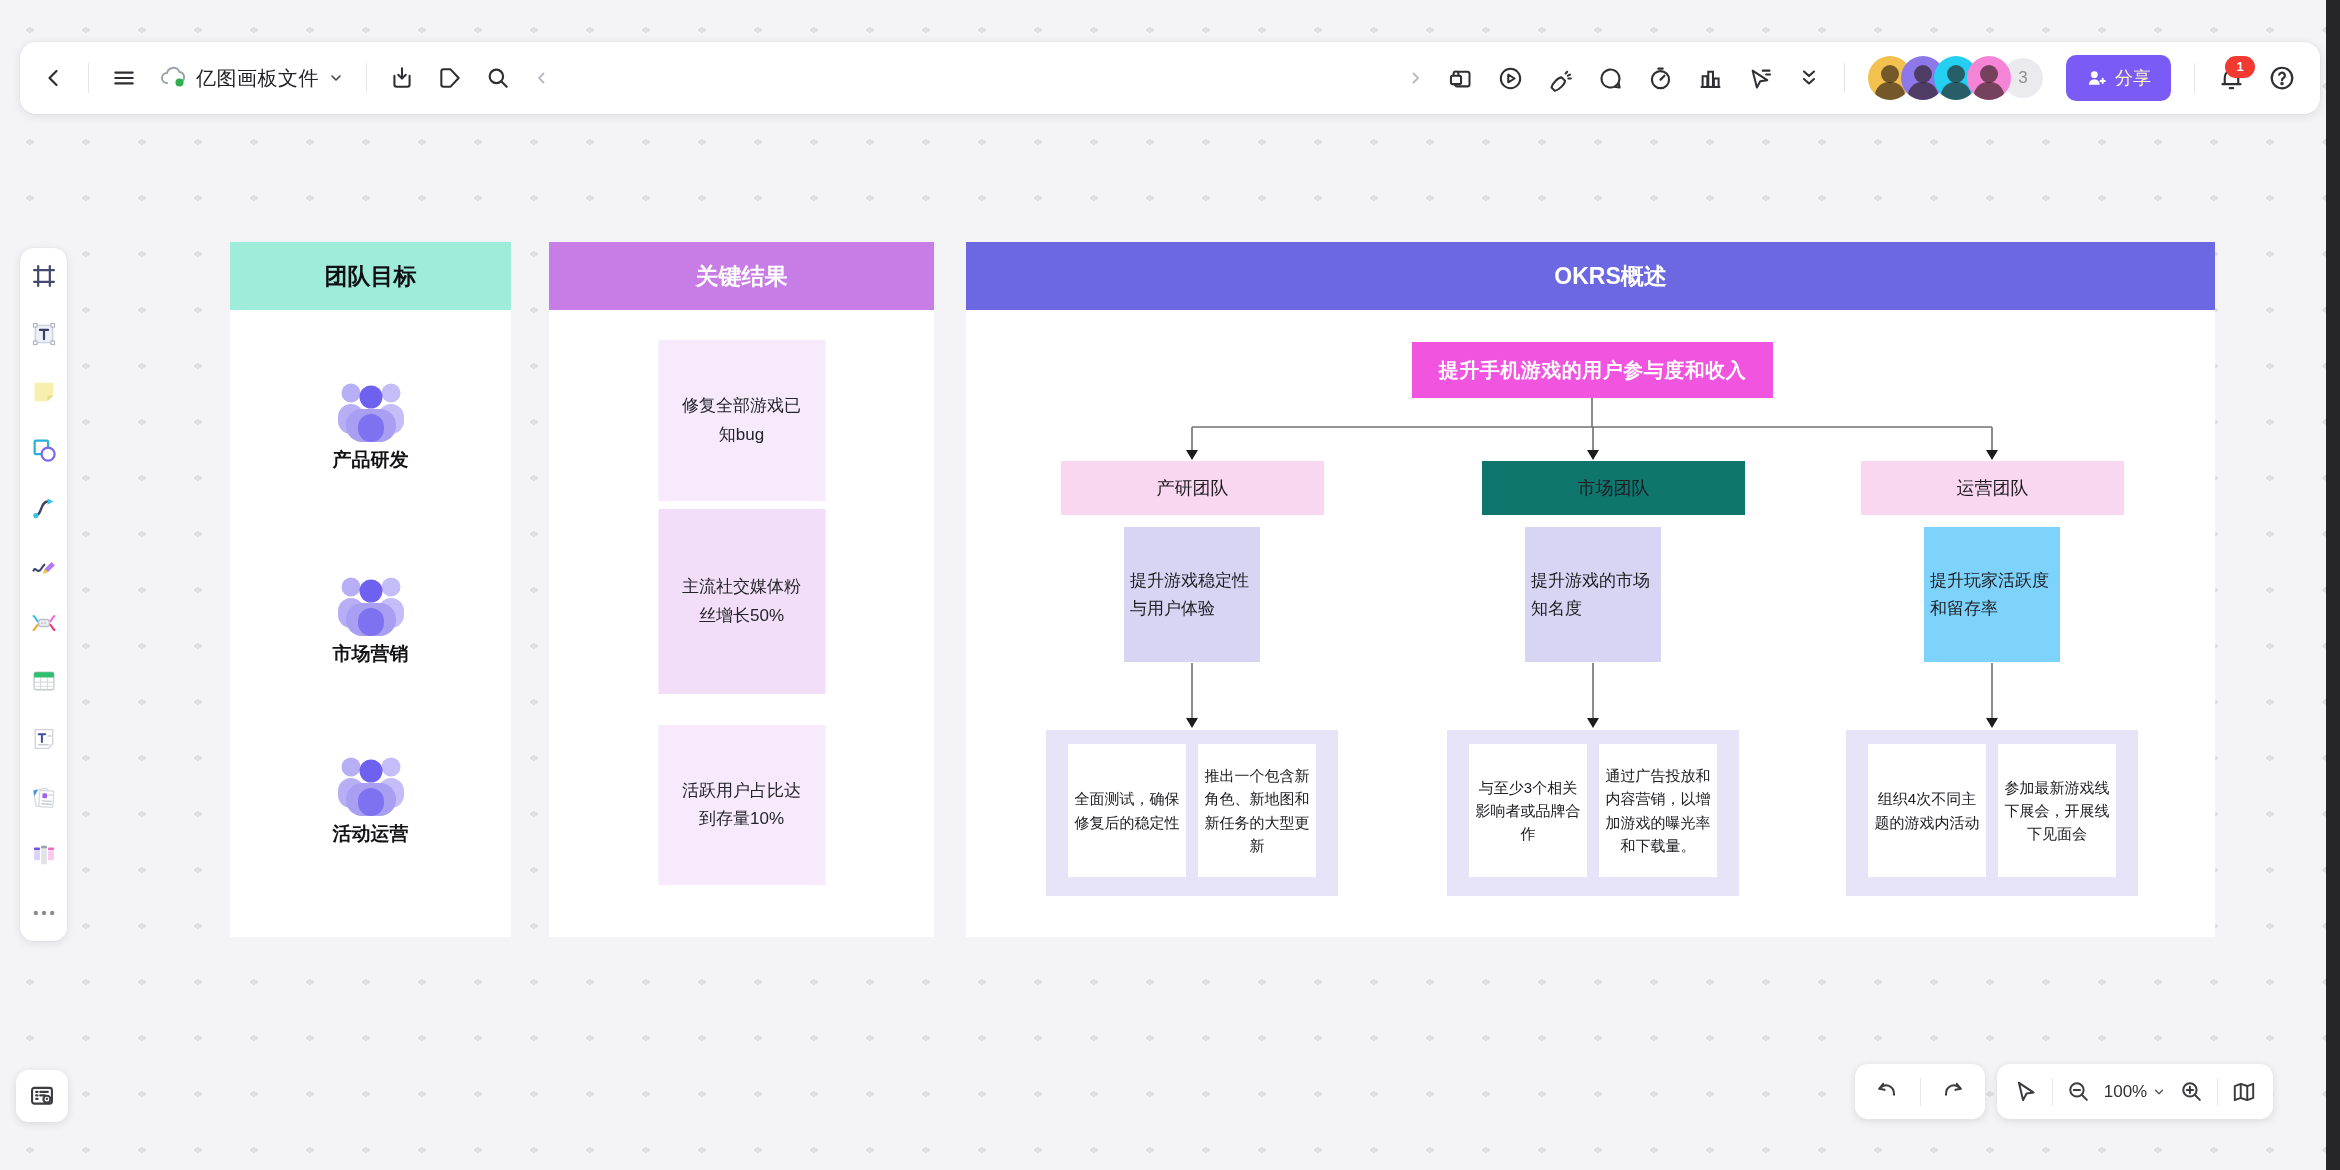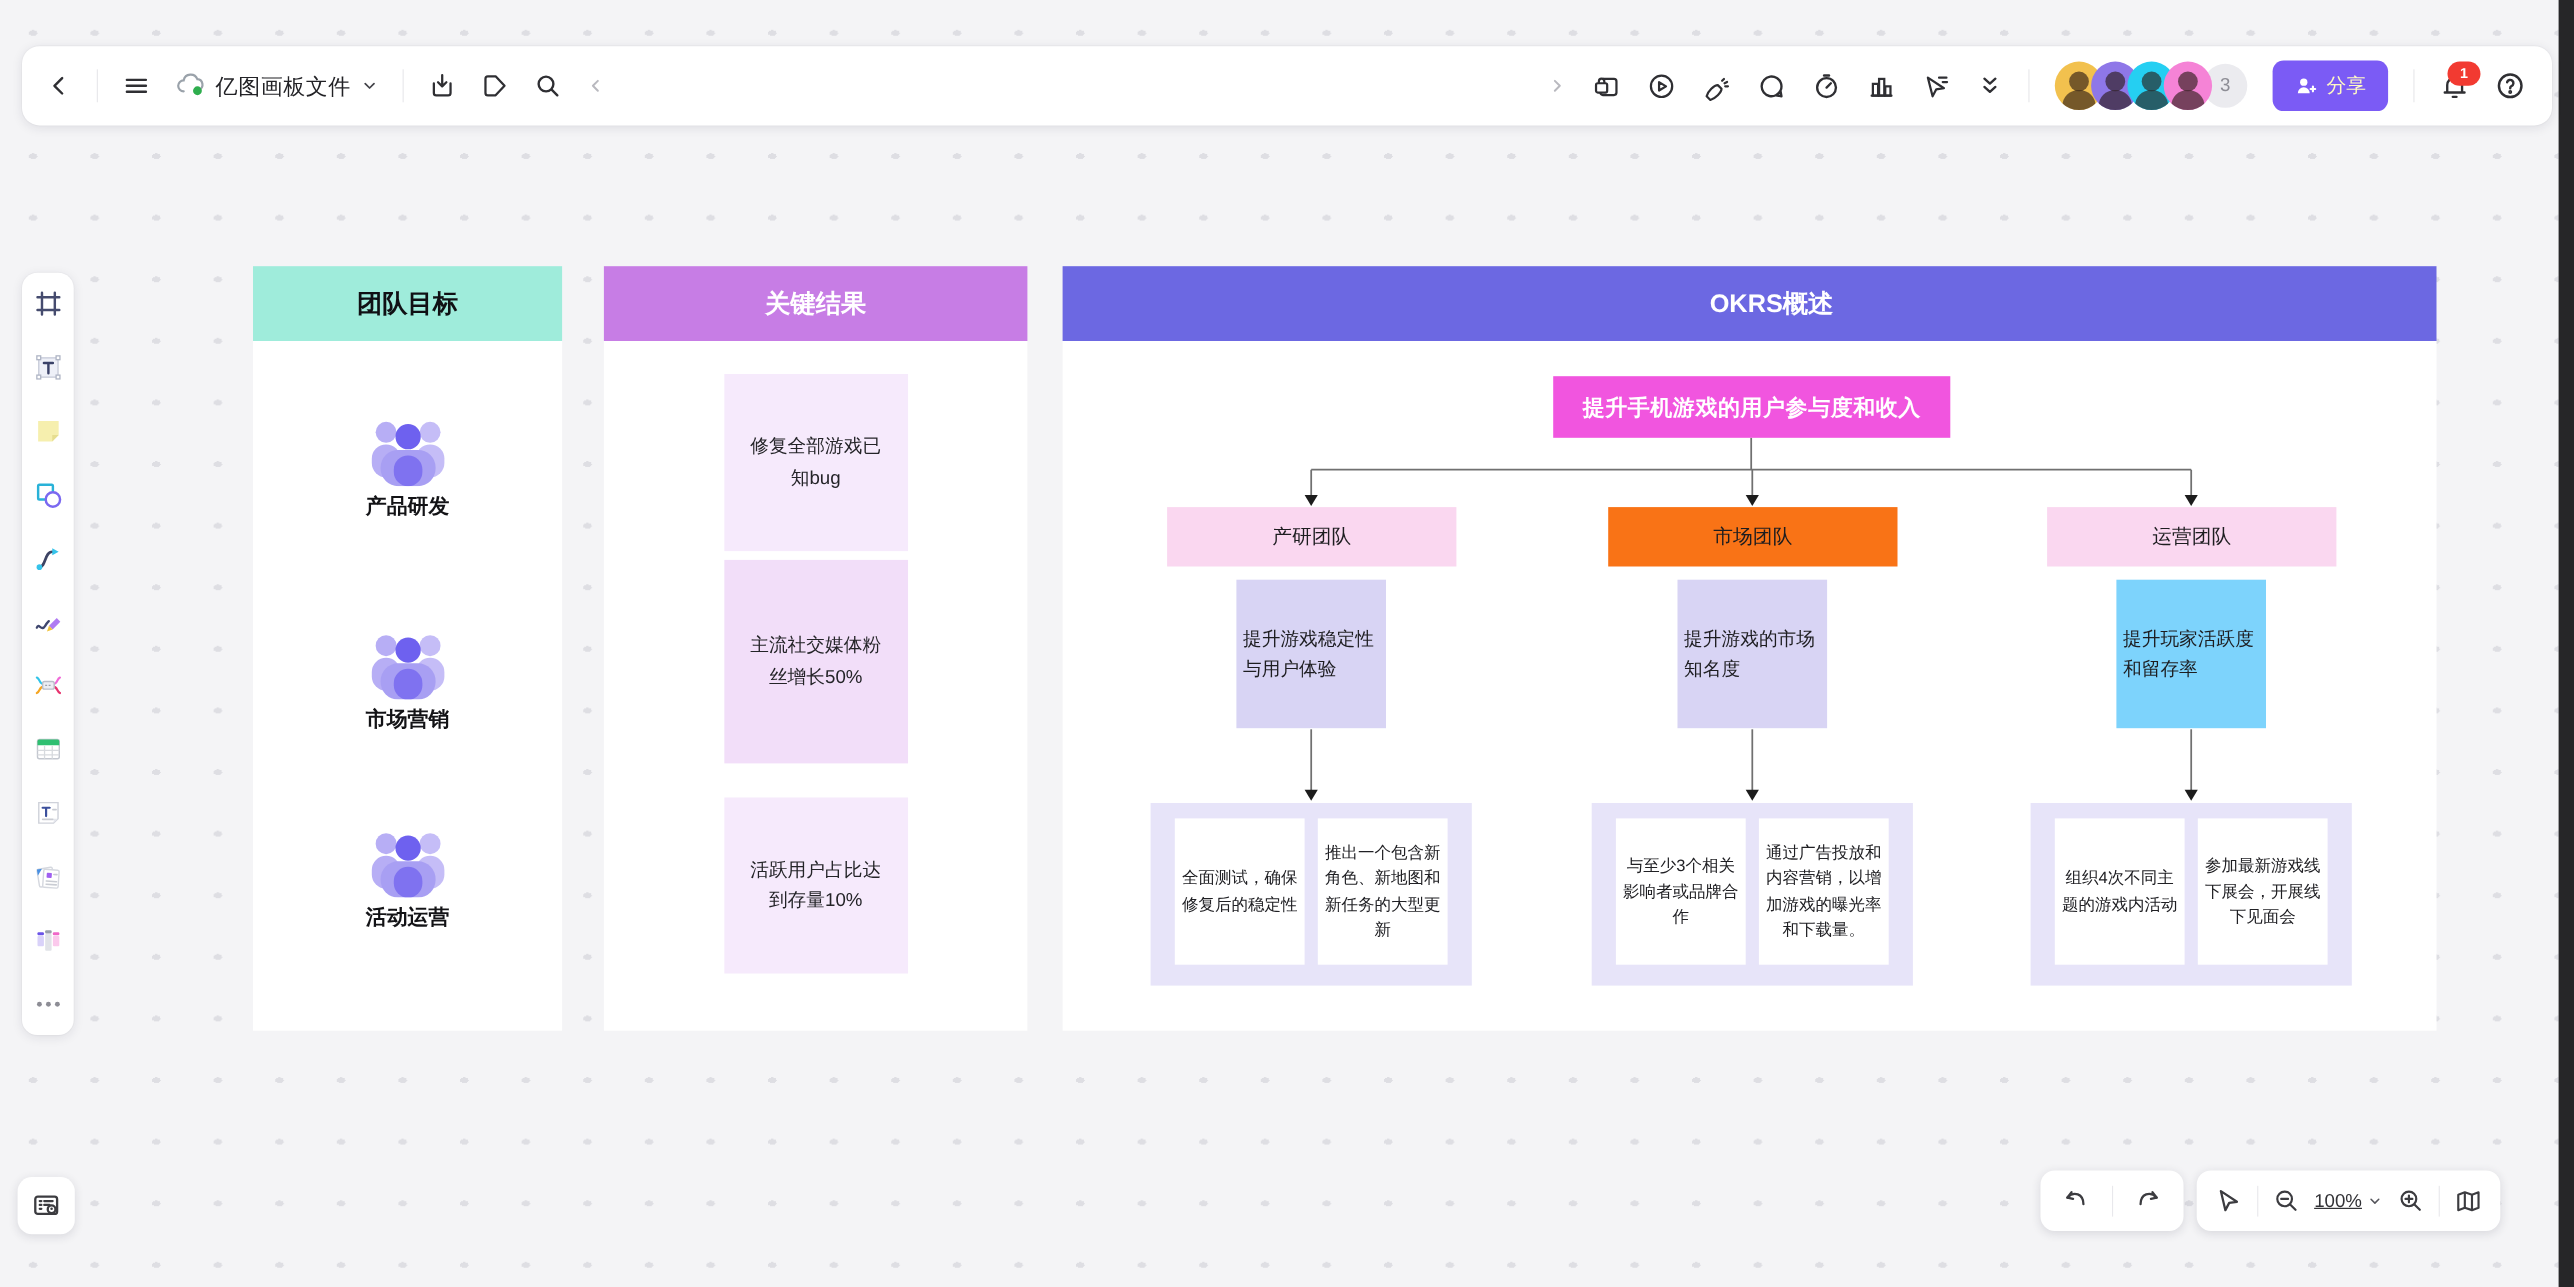--- a/index.html
+++ b/index.html
@@ -42,21 +42,21 @@
 
   
   .side{left:20px;top:248px;width:47px;height:693px;border-radius:14px;display:flex;flex-direction:column;align-items:center;padding:14px 0;box-sizing:border-box;gap:29px;}
   .side .icon-btn{width:30px;height:30px;}
 
   
   .pill{position:absolute;background:#fff;border-radius:13px;box-shadow:0 2px 9px rgba(30,30,60,.12);display:flex;align-items:center;}
   .bl-btn{left:16px;top:1070px;width:52px;height:52px;justify-content:center;}
   .undo-pill{left:1855px;top:1064px;width:130px;height:55px;}
   .undo-pill .cell{flex:1;display:flex;justify-content:center;cursor:pointer;}
-  .ctl-pill{left:1997px;top:1064px;width:276px;height:55px;padding:0 16px;box-sizing:border-box;gap:13px;text-decoration:underline;}
+  .ctl-pill{left:1997px;top:1064px;width:276px;height:55px;padding:0 16px;box-sizing:border-box;gap:13px;}
   .v-div{width:1px;height:28px;background:#e8e8ec;}
   .zoom-level{font-size:17px;color:#323236;display:flex;align-items:center;gap:5px;cursor:pointer;}
 
   
   .col{position:absolute;top:242px;}
   .col-header{height:68px;display:flex;align-items:center;justify-content:center;font-size:23px;font-weight:700;}
   .col-body{position:relative;background:#ffffff;height:627px;}
   .team-item{position:absolute;left:0;width:100%;display:flex;flex-direction:column;align-items:center;gap:5px;cursor:pointer;}
   .team-item .lbl{font-size:19px;font-weight:700;color:#131316;}
   .kr-box{position:absolute;left:50%;transform:translateX(-50%);width:167px;display:flex;align-items:center;justify-content:center;text-align:center;font-size:17px;line-height:1.65;color:#242428;cursor:pointer;}
@@ -161,21 +161,21 @@
       </g>
     </svg>
 
     <div class="node root-node" style="left:446px;top:32px;background:#F155DF;">
       <span>提升手机游戏的用户参与度和收入</span>
     </div>
 
     <div class="node tier2" style="left:95px;top:151px;background:#FAD7F0;">
       <span>产研团队</span>
     </div>
-    <div class="node tier2" style="left:496px;top:151px;background:#f97316;">
+    <div class="node tier2" style="left:516px;top:151px;background:#0f766e;">
       <span>市场团队</span>
     </div>
     <div class="node tier3" style="left:158px;top:217px;background:#D8D4F4;">
       <span>提升游戏稳定性与用户体验</span>
     </div>
 
     <div class="node tier2" style="left:895px;top:151px;background:#FAD7F0;">
       <span>运营团队</span>
     </div>
     <div class="node tier3" style="left:559px;top:217px;background:#D8D4F4;">

